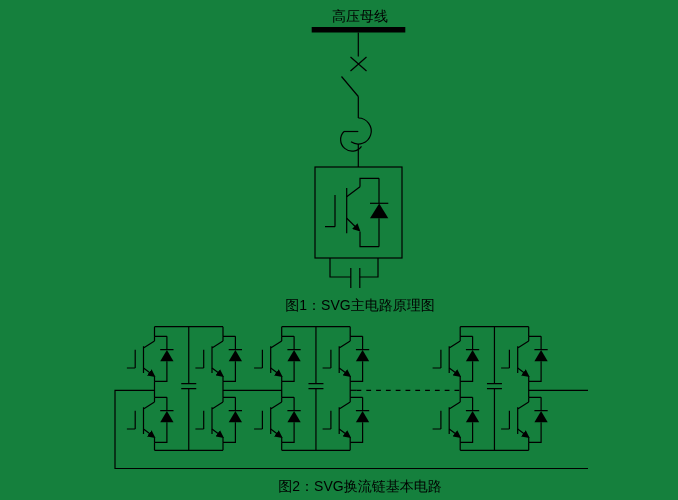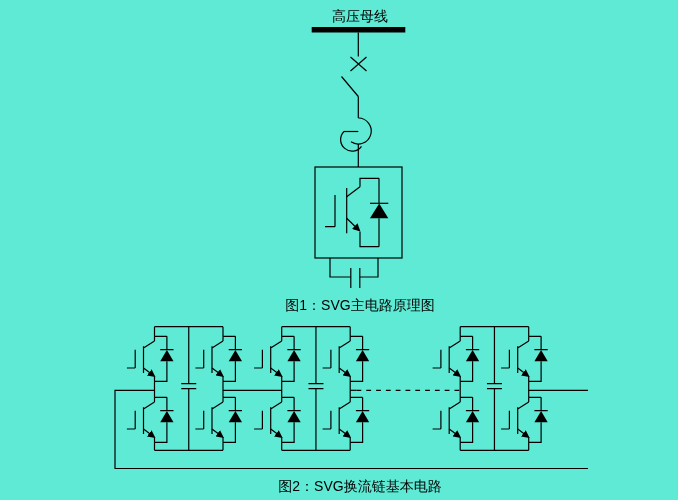--- a/index.html
+++ b/index.html
@@ -1,17 +1,17 @@
 <!DOCTYPE html>
 <html><head>
 <meta charset="utf-8">
 <style>
   html,body{margin:0;padding:0;background:#ffffff;}
   #screen{
-    position:relative;width:678px;height:500px;background:#5eead4;overflow:hidden;
+    position:relative;width:678px;height:500px;background:#15803d;overflow:hidden;
     font-family:"Liberation Sans",sans-serif;
   }
   svg text{
     font-family:"Liberation Sans","DejaVu Sans",sans-serif;
     font-size:14px;fill:#000;
   }
   .w{fill:none;stroke:#000;stroke-width:1.2;}
   .wd{fill:none;stroke:#000;stroke-width:1.2;stroke-dasharray:4.8 5;}
   .blk{fill:#000;stroke:none;}
 </style>

